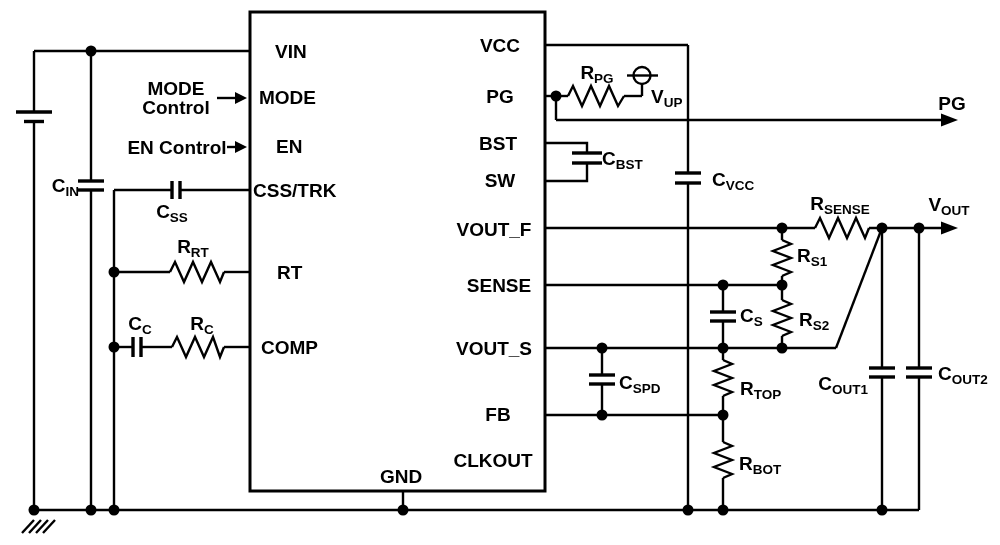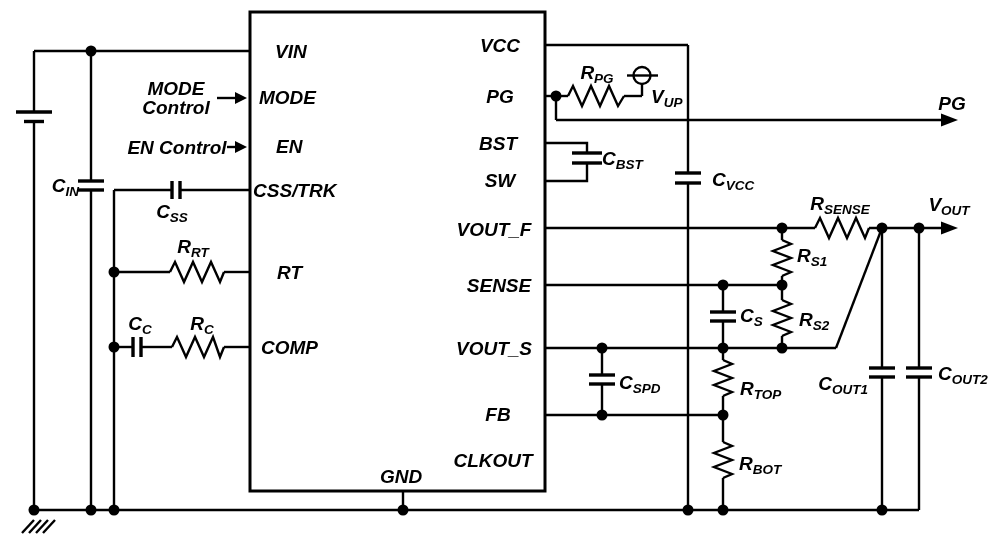--- a/index.html
+++ b/index.html
@@ -1,16 +1,16 @@
 <!DOCTYPE html>
 <html style="--ink: #000000; --bg: #ffffff;"><head>
 <meta charset="utf-8">
 <style>
   html,body { margin:0; padding:0; background:var(--bg,#fff); }
-  .stage { width:1000px; height:545px; position:relative; background:var(--bg,#fff); overflow:hidden;font-style:italic; }
+  .stage { width:1000px; height:545px; position:relative; background:var(--bg,#fff); overflow:hidden; }
   svg { display:block; }
   svg text { font-family:"Liberation Sans","DejaVu Sans",sans-serif; font-weight:bold; font-size:19px; fill:var(--ink,#000); }
   svg text.ann { font-size:19px; }
   svg .sub { font-size:13.5px; }
   .wire { stroke:var(--ink,#000); stroke-width:2.4; fill:none; stroke-linecap:butt; }
   .plate { stroke:var(--ink,#000); stroke-width:3.4; fill:none; }
   .icbox { stroke:var(--ink,#000); stroke-width:3; fill:none; }
   .dot { fill:var(--ink,#000); stroke:none; }
   .head { fill:var(--ink,#000); stroke:none; }
 </style>

